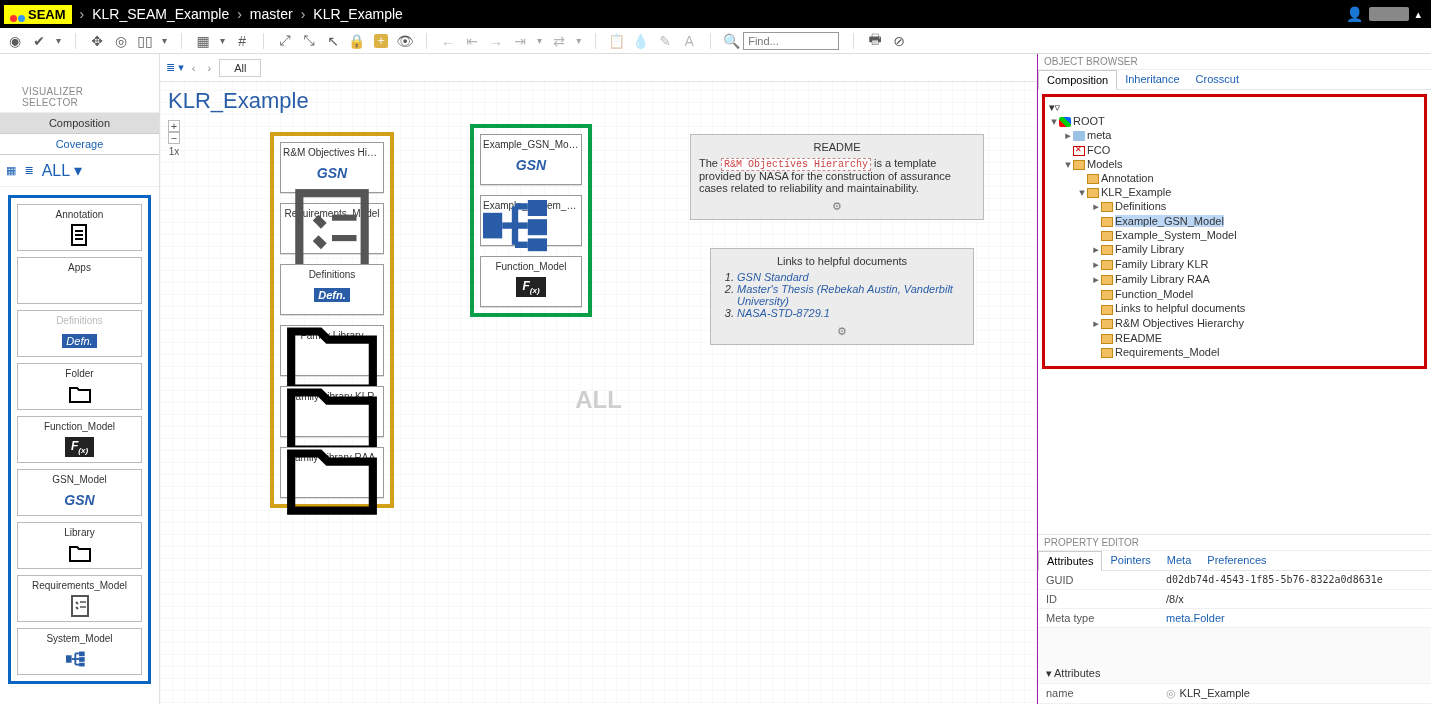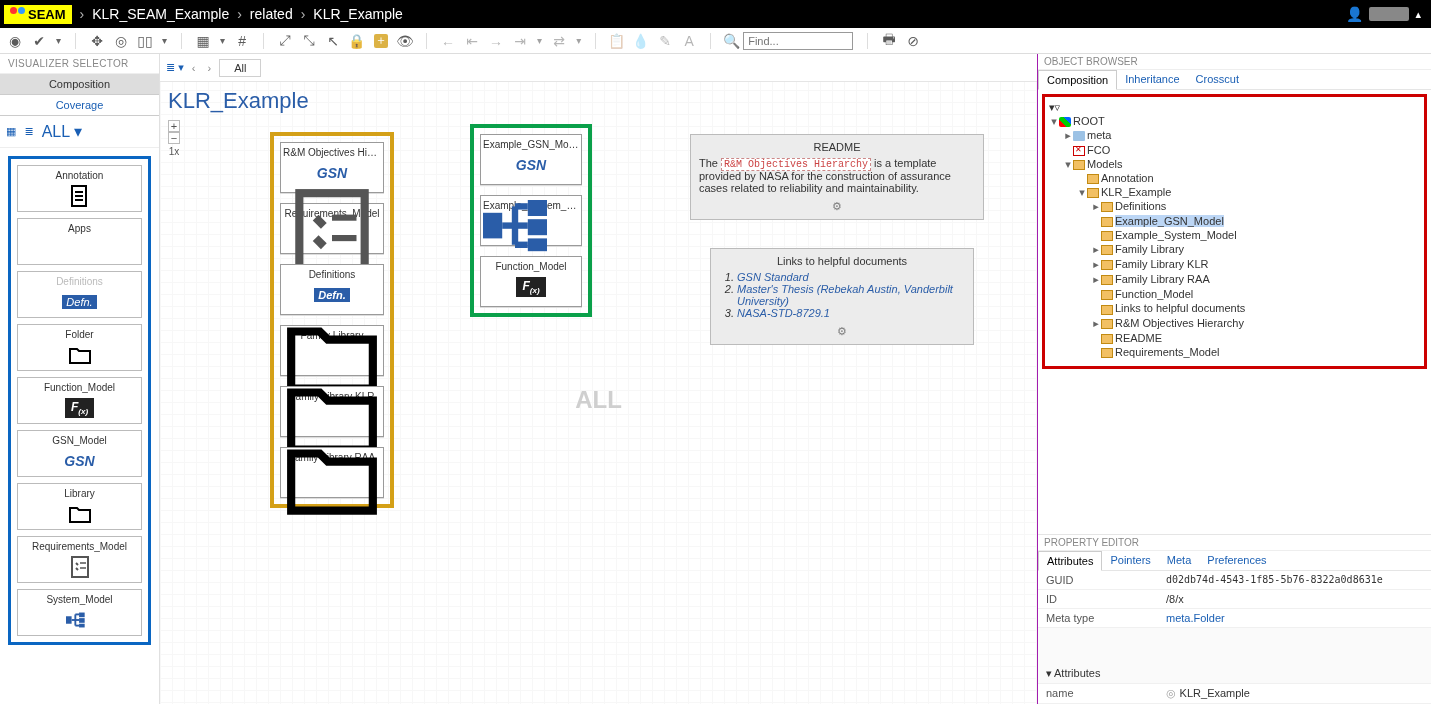--- a/index.html
+++ b/index.html
@@ -1,37 +1,37 @@
 <!DOCTYPE html>
 <html><head>
 <meta charset="utf-8">
 <style>
   * { box-sizing: border-box; margin: 0; padding: 0; }
   body { font-family: Arial, Helvetica, sans-serif; font-size: 11px; color: #333; background: #fff; width: 1431px; height: 704px; overflow: hidden; }
   .topbar { height: 28px; background: #000; color: #fff; display: flex; align-items: center; padding: 0 4px; }
-  .brand-badge { background: #ffff00; color: #000; padding: 2px 6px; font-weight: bold; display: flex; align-items: flex-start; gap: 3px; font-size: 13px; }
+  .brand-badge { background: #ffff00; color: #000; padding: 2px 6px; font-weight: bold; display: flex; align-items: flex-end; gap: 3px; font-size: 13px; }
   .brand-dots { display: flex; gap: 1px; }
   .brand-dot { width: 7px; height: 7px; border-radius: 50%; }
   .brand-dot.r { background: #ff3333; }
   .brand-dot.b { background: #3399ff; }
   .breadcrumb { display: flex; align-items: center; gap: 8px; margin-left: 8px; font-size: 14px; }
   .breadcrumb-sep { opacity: .7; }
   .bc-item { color: #fff; text-decoration: none; cursor: pointer; }
   .topbar-right { margin-left: auto; display: flex; align-items: center; gap: 6px; padding-right: 6px; }
   .user-chip { width: 40px; height: 14px; background: #888; border-radius: 2px; display: inline-block; }
   .toolbar { height: 26px; border-bottom: 1px solid #ddd; display: flex; align-items: center; gap: 10px; padding: 0 8px; }
   .tb-group { display: flex; align-items: center; gap: 10px; }
   .tb-sep { width: 1px; height: 16px; background: #ddd; margin: 0 4px; }
   .tb-icon { width: 14px; height: 14px; display: inline-flex; align-items: center; justify-content: center; cursor: pointer; opacity: .8; font-size: 14px; }
   .search-wrap { display: flex; align-items: center; gap: 4px; }
-  .search-wrap input { height: 18px; width: 110px; border: 1px solid #999; font-size: 11px; padding: 0 4px; }
+  .search-wrap input { height: 18px; width: 96px; border: 1px solid #999; font-size: 11px; padding: 0 4px; }
 
   .main { display: flex; height: 650px; }
   .left-panel { width: 160px; border-right: 1px solid #e0e0e0; background: #fff; display: flex; flex-direction: column; }
-  .left-header { font-size: 10px; color: #888; padding: 4px 8px; border-bottom: 1px solid #eee; text-transform: uppercase; letter-spacing: .3px; }
+  .left-header { font-size: 10px; color: #888; padding: 4px 22px; border-bottom: 1px solid #eee; text-transform: uppercase; letter-spacing: .3px; margin-top: 28px; }
   .lp-tab { background: #ddd; text-align: center; padding: 4px 0; font-size: 11px; cursor: pointer; border-bottom: 1px solid #ccc; }
   .lp-tab.cov { background: #fff; color: #1a5fb4; }
   .lp-toolbar { display: flex; align-items: center; gap: 8px; padding: 6px; border-bottom: 1px solid #eee; color: #1a5fb4; }
   .lp-toolbar .lp-all { color: #1a5fb4; cursor: pointer; font-size: 16px; }
   .palette { border: 3px solid #0a66c2; margin: 8px; padding: 6px; display: flex; flex-direction: column; gap: 6px; }
   .pal-item { border: 1px solid #bbb; background: #fff; text-align: center; padding: 4px 0 0 0; cursor: pointer; }
   .pal-item.disabled { color: #bbb; }
   .pal-item .pal-label { font-size: 10px; }
   .pal-item .pal-icon { height: 30px; display: flex; align-items: center; justify-content: center; }
   .pal-icon svg { width: 28px; height: 24px; }
@@ -101,21 +101,21 @@
     <span class="brand-dots">
       <span class="brand-dot r"></span>
         <span class="brand-dot b"></span>
     </span>
     <span>SEAM</span>
   </div>
   <div class="breadcrumb">
     <span class="breadcrumb-sep">›</span>
     <span class="bc-item">KLR_SEAM_Example</span>
     <span class="breadcrumb-sep">›</span>
-    <span class="bc-item">related</span>
+    <span class="bc-item">master</span>
     <span class="breadcrumb-sep">›</span>
     <span class="bc-item">KLR_Example</span>
   </div>
   <div class="topbar-right">
     <span style="font-size:14px;">👤</span>
     <span class="user-chip"></span>
     <span>▴</span>
   </div>
 </div>
 

